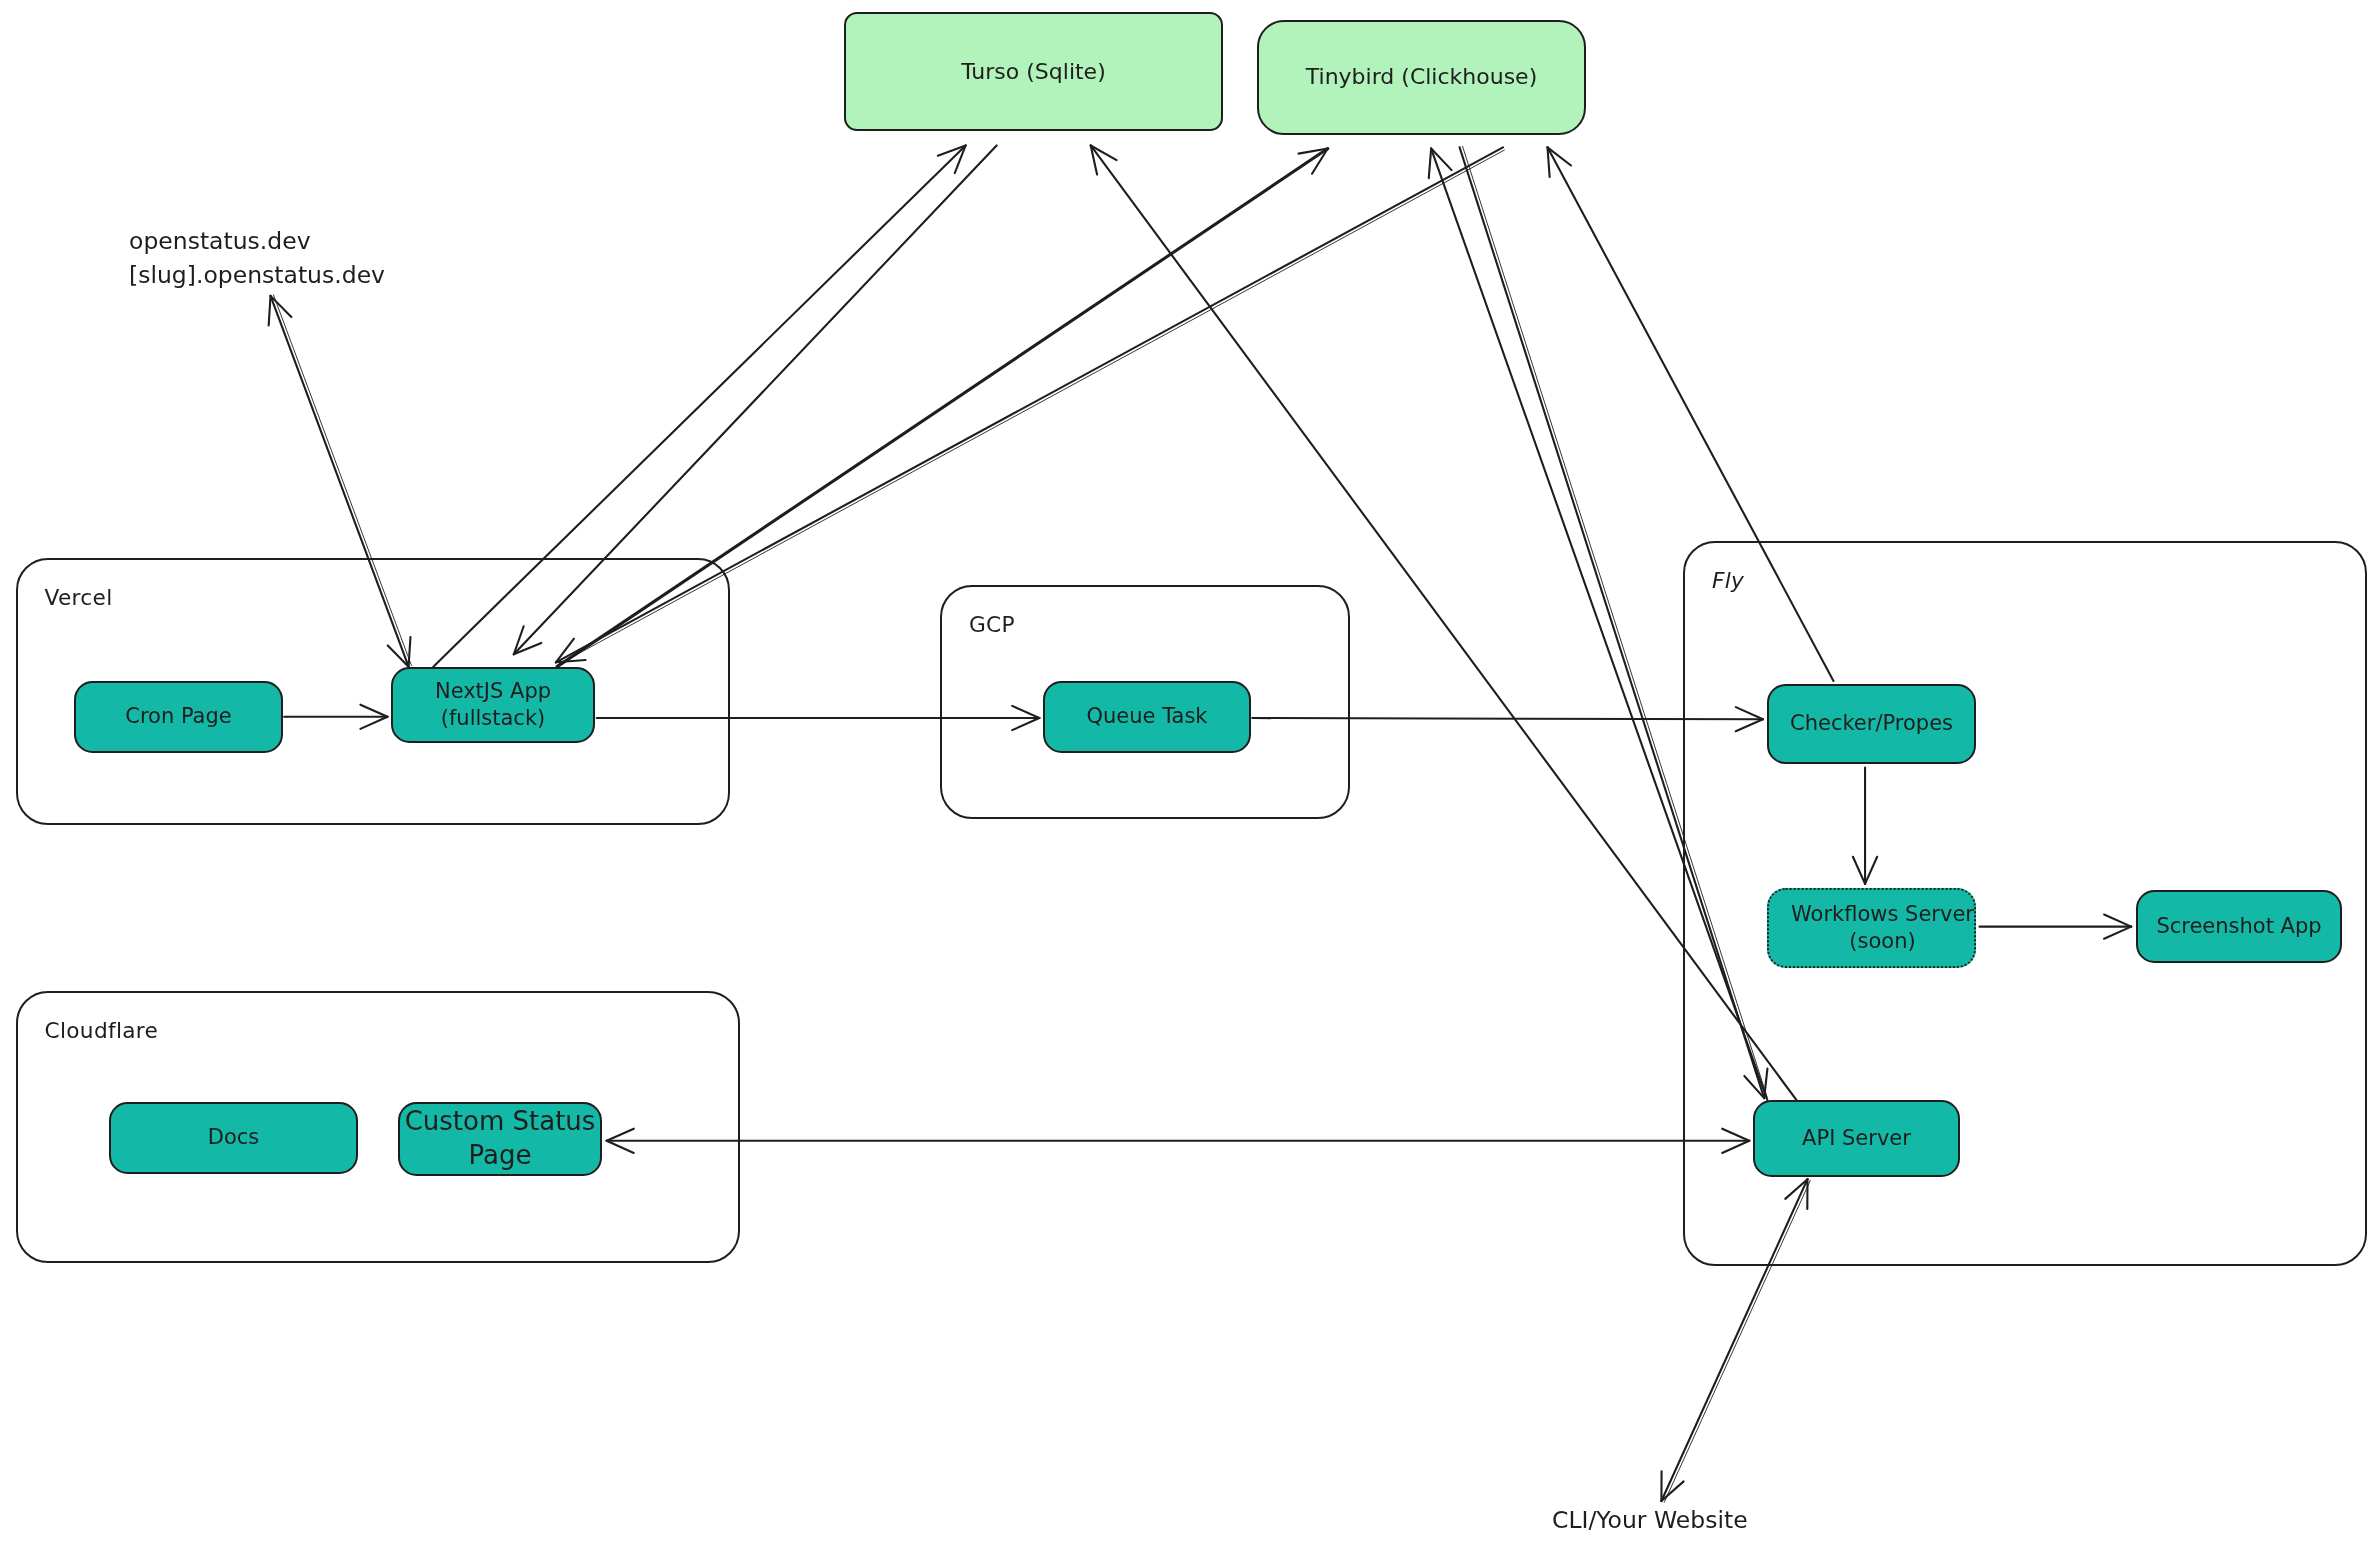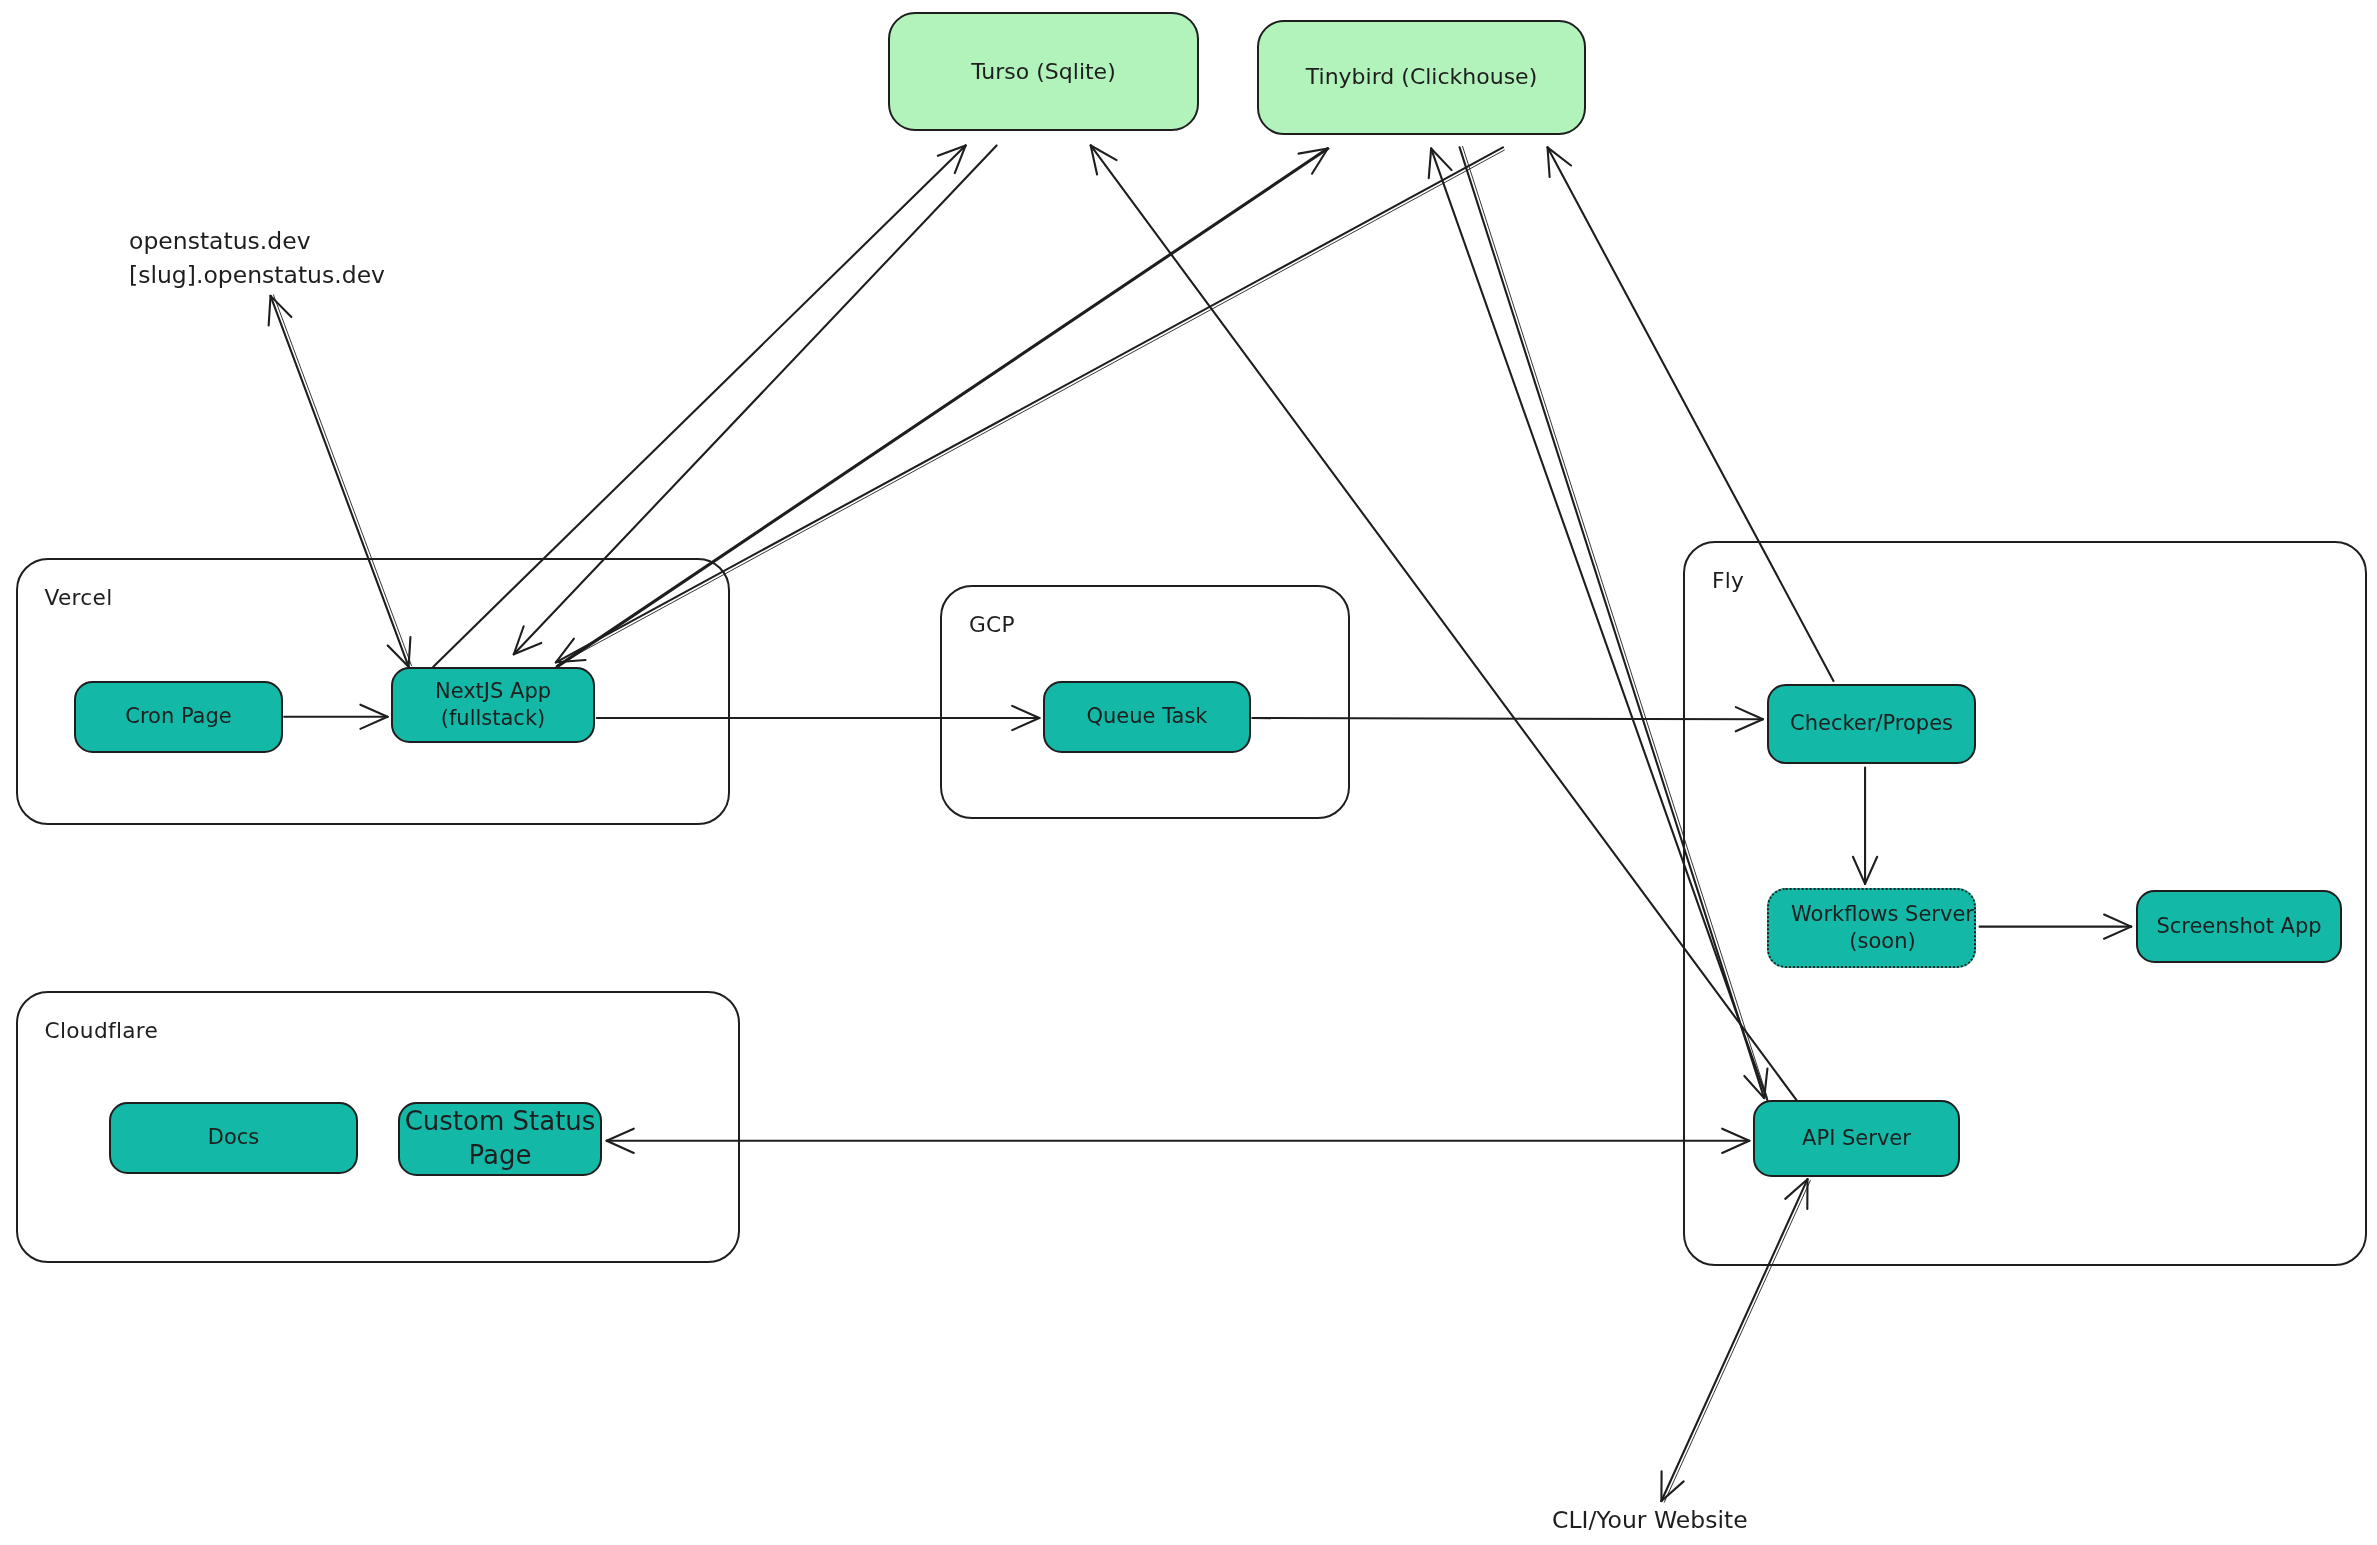--- a/index.html
+++ b/index.html
@@ -63,29 +63,29 @@
 <div id="stage">
 
   <div class="container-box" style="left:15.5px;top:558px;width:714px;height:267px;">
     <span class="container-label">Vercel</span>
   </div>
 
   <div class="container-box" style="left:940px;top:585px;width:410px;height:234px;">
     <span class="container-label">GCP</span>
   </div>
 
-  <div class="container-box" style="left:1683px;top:541px;width:684px;height:725px;">
+  <div class="container-box" style="left:1683px;top:541px;width:684px;height:725px;font-style:italic;">
     <span class="container-label">Fly</span>
   </div>
 
   <div class="container-box" style="left:15.5px;top:991px;width:724px;height:272px;">
     <span class="container-label">Cloudflare</span>
   </div>
 
-  <div class="node-box green" style="left:888px;top:12.4px;width:311px;height:119px;">
+  <div class="node-box green" style="left:844px;top:12.4px;width:379px;height:119px;border-radius:13px;">
     <span>Turso (Sqlite)</span>
   </div>
 
   <div class="node-box green" style="left:1257px;top:20px;width:329px;height:115px;">
     <span>Tinybird (Clickhouse)</span>
   </div>
 
   <div class="node-box" style="left:74px;top:681px;width:209px;height:72px;">
     <span>Cron Page</span>
   </div>

